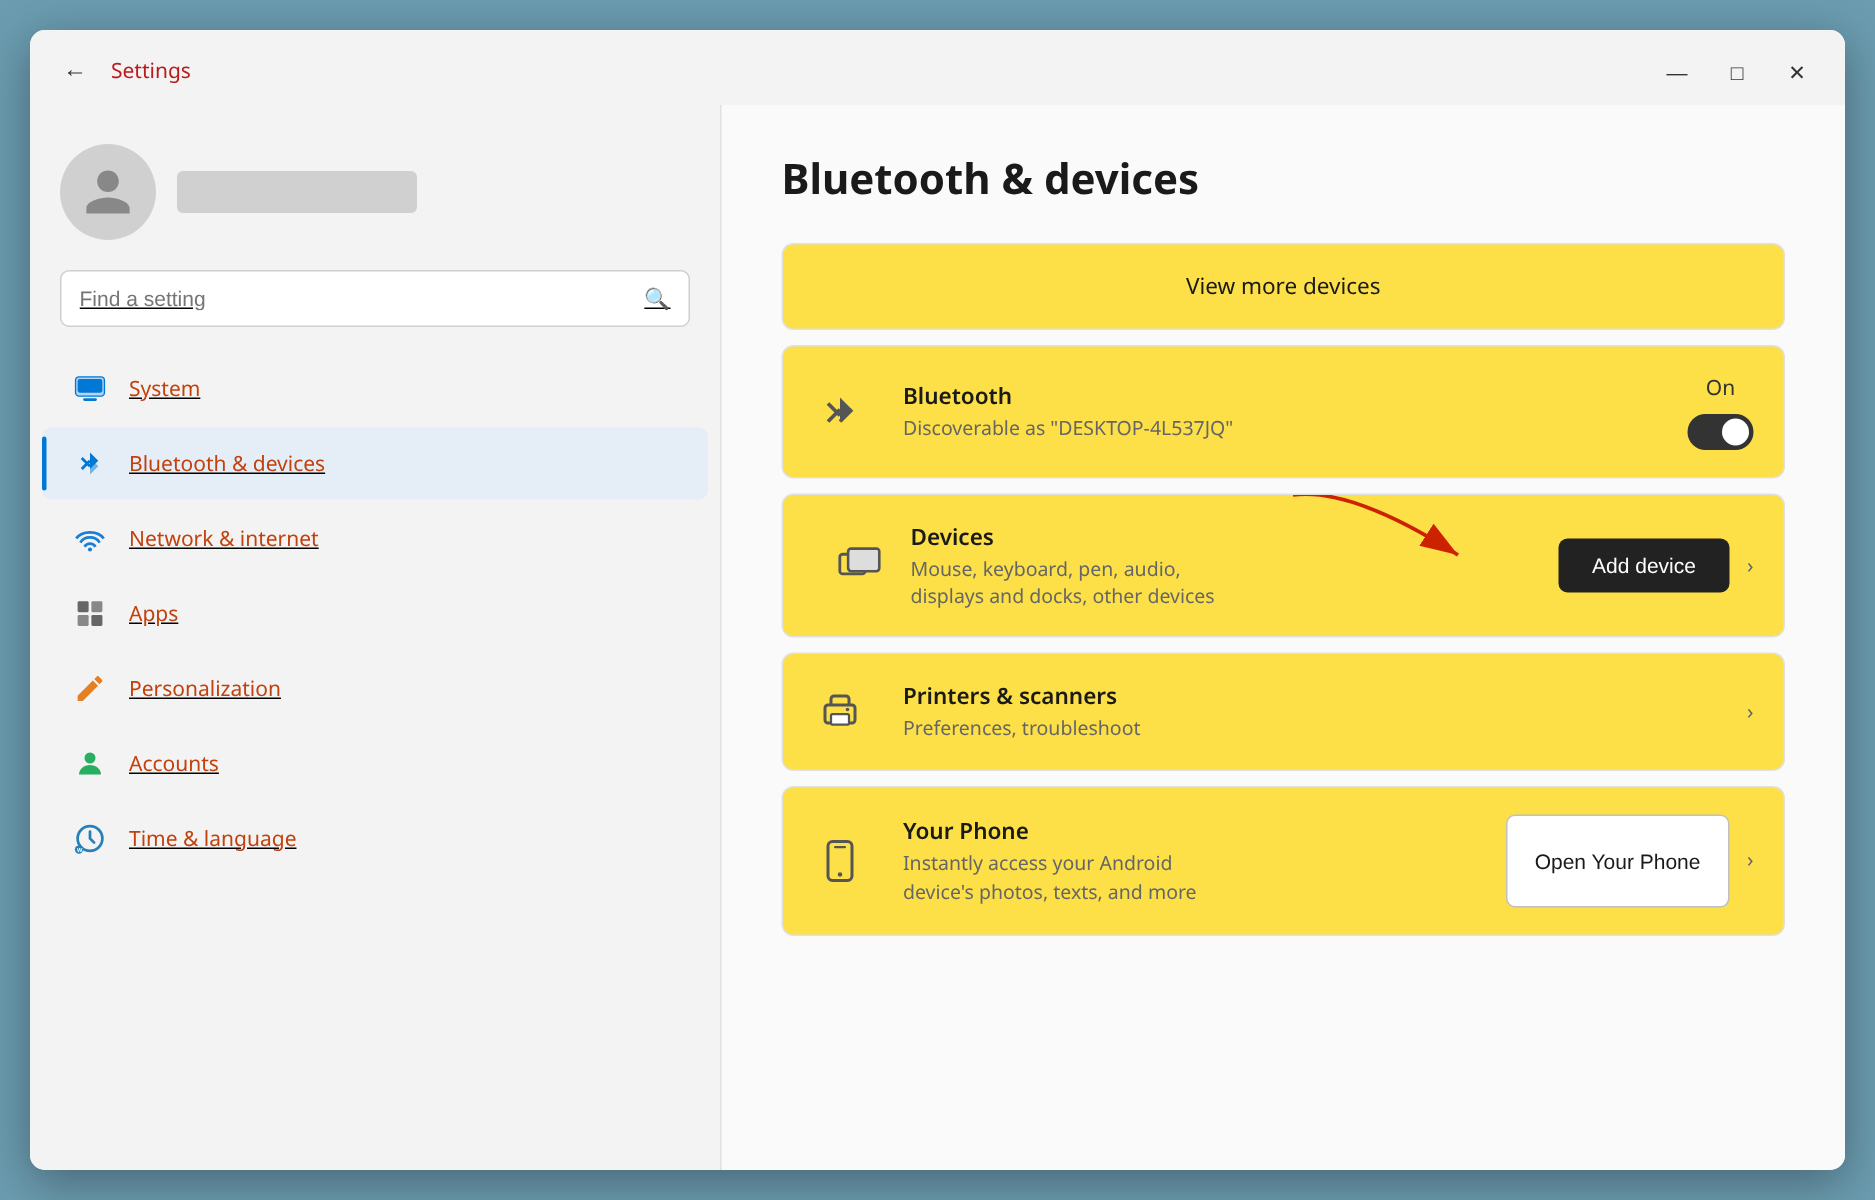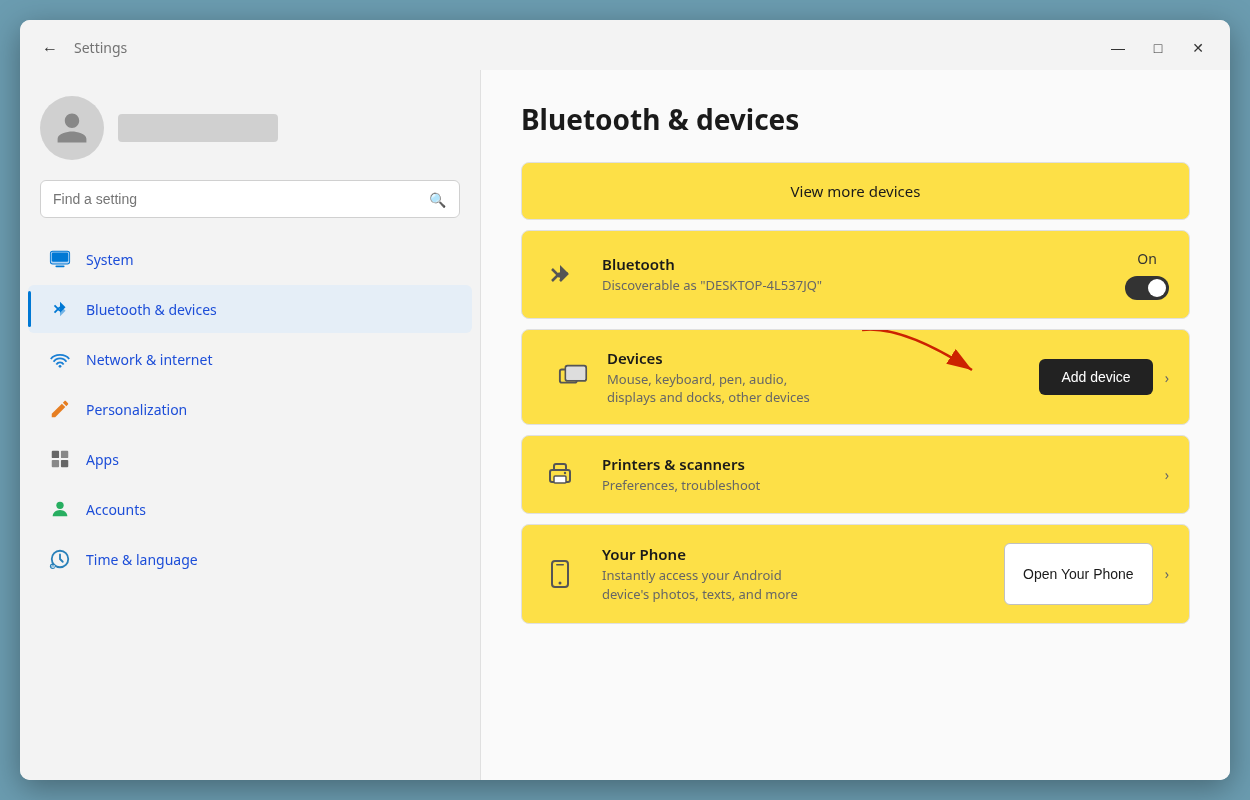--- a/index.html
+++ b/index.html
@@ -40,21 +40,21 @@
       color: #333;
       margin-right: 10px;
       background: none;
       border: none;
       padding: 4px 6px;
       border-radius: 4px;
     }
     .titlebar-title {
       font-size: 14px;
       font-weight: 400;
-      color: #737373;
+      color: #b91c1c;
     }
     .titlebar-controls {
       position: absolute;
       right: 16px;
       top: 14px;
       display: flex;
       gap: 8px;
     }
     .titlebar-btn {
       width: 32px;
@@ -76,20 +76,21 @@
     }
 
     
     .sidebar {
       width: 460px;
       background: #f3f3f3;
       display: flex;
       flex-direction: column;
       padding: 10px 0;
       flex-shrink: 0;
+      text-decoration: underline;
     }
 
     .user-section {
       display: flex;
       align-items: center;
       padding: 16px 20px 20px 20px;
       gap: 14px;
     }
     .user-avatar {
       width: 64px;
@@ -164,21 +165,21 @@
       width: 24px;
       height: 24px;
       display: flex;
       align-items: center;
       justify-content: center;
       flex-shrink: 0;
       font-size: 18px;
     }
     .nav-label {
       font-size: 14px;
-      color: #1d4ed8;
+      color: #c2410c;
     }
 
     
     .icon-system { color: #0078d4; }
 
     
     .right-panel {
       flex: 1;
       background: #fafafa;
       padding: 30px 40px 20px 40px;
@@ -406,37 +407,37 @@
             <path d="M8 18 C10 15 14 15 16 18" stroke="#1a7fd4" stroke-width="2" fill="none"></path>
             <circle cx="12" cy="20" r="1.5" fill="#1a7fd4"></circle>
           </svg>
         </div>
         <span class="nav-label">Network &amp; internet</span>
       </div>
 
       <div class="nav-item">
         <div class="nav-icon">
           <svg width="22" height="22" viewBox="0 0 24 24" fill="none">
-            <path d="M3 17.25V21h3.75L17.81 9.94l-3.75-3.75L3 17.25z" fill="#e67e22"></path>
-            <path d="M20.71 7.04c.39-.39.39-1.02 0-1.41l-2.34-2.34c-.39-.39-1.02-.39-1.41 0l-1.83 1.83 3.75 3.75 1.83-1.83z" fill="#e67e22"></path>
-          </svg>
-        </div>
-        <span class="nav-label">Personalization</span>
-      </div>
-
-      <div class="nav-item">
-        <div class="nav-icon">
-          <svg width="22" height="22" viewBox="0 0 24 24" fill="none">
             <rect x="3" y="3" width="8" height="8" rx="1" fill="#666"></rect>
             <rect x="13" y="3" width="8" height="8" rx="1" fill="#888"></rect>
             <rect x="3" y="13" width="8" height="8" rx="1" fill="#888"></rect>
             <rect x="13" y="13" width="8" height="8" rx="1" fill="#666"></rect>
           </svg>
         </div>
         <span class="nav-label">Apps</span>
+      </div>
+
+      <div class="nav-item">
+        <div class="nav-icon">
+          <svg width="22" height="22" viewBox="0 0 24 24" fill="none">
+            <path d="M3 17.25V21h3.75L17.81 9.94l-3.75-3.75L3 17.25z" fill="#e67e22"></path>
+            <path d="M20.71 7.04c.39-.39.39-1.02 0-1.41l-2.34-2.34c-.39-.39-1.02-.39-1.41 0l-1.83 1.83 3.75 3.75 1.83-1.83z" fill="#e67e22"></path>
+          </svg>
+        </div>
+        <span class="nav-label">Personalization</span>
       </div>
 
       <div class="nav-item">
         <div class="nav-icon">
           <svg width="22" height="22" viewBox="0 0 24 24" fill="#27ae60">
             <circle cx="12" cy="8" r="4"></circle>
             <path d="M4 20c0-4 3.6-7 8-7s8 3 8 7"></path>
           </svg>
         </div>
         <span class="nav-label">Accounts</span>

